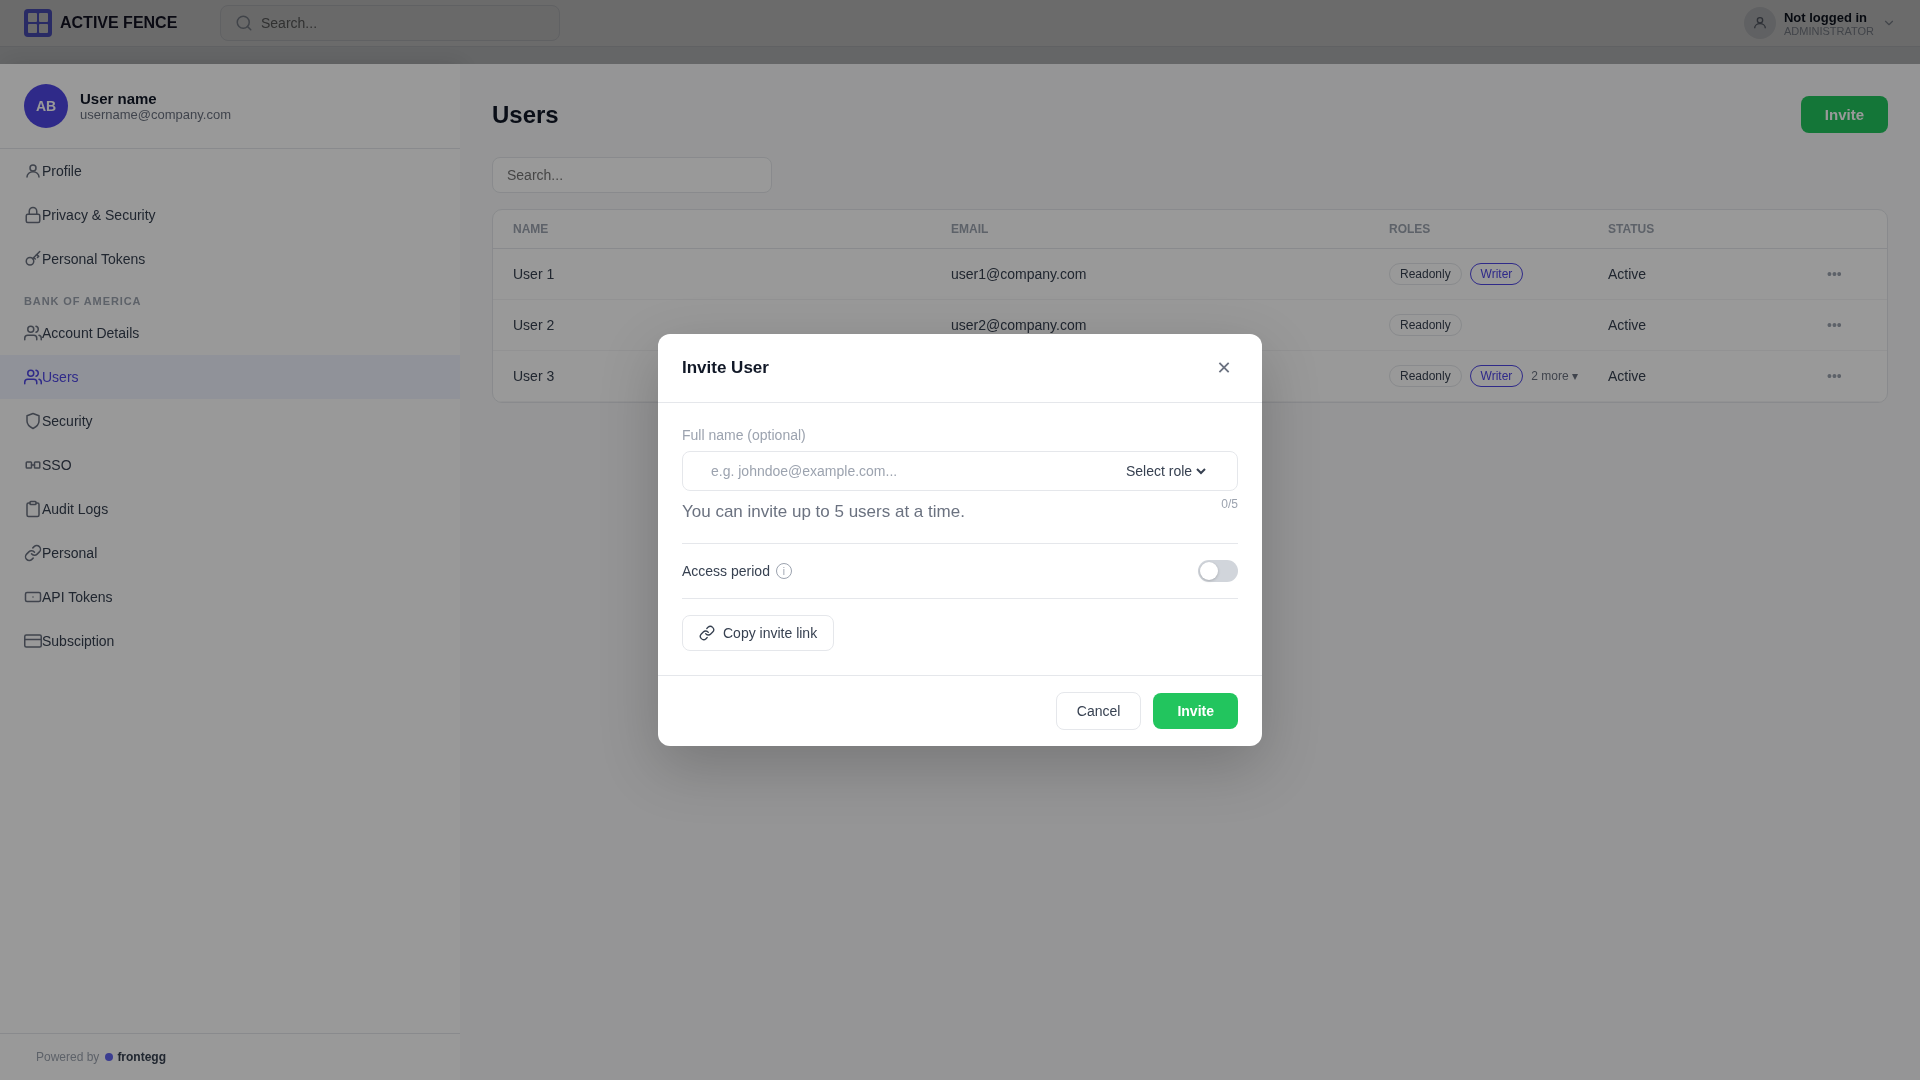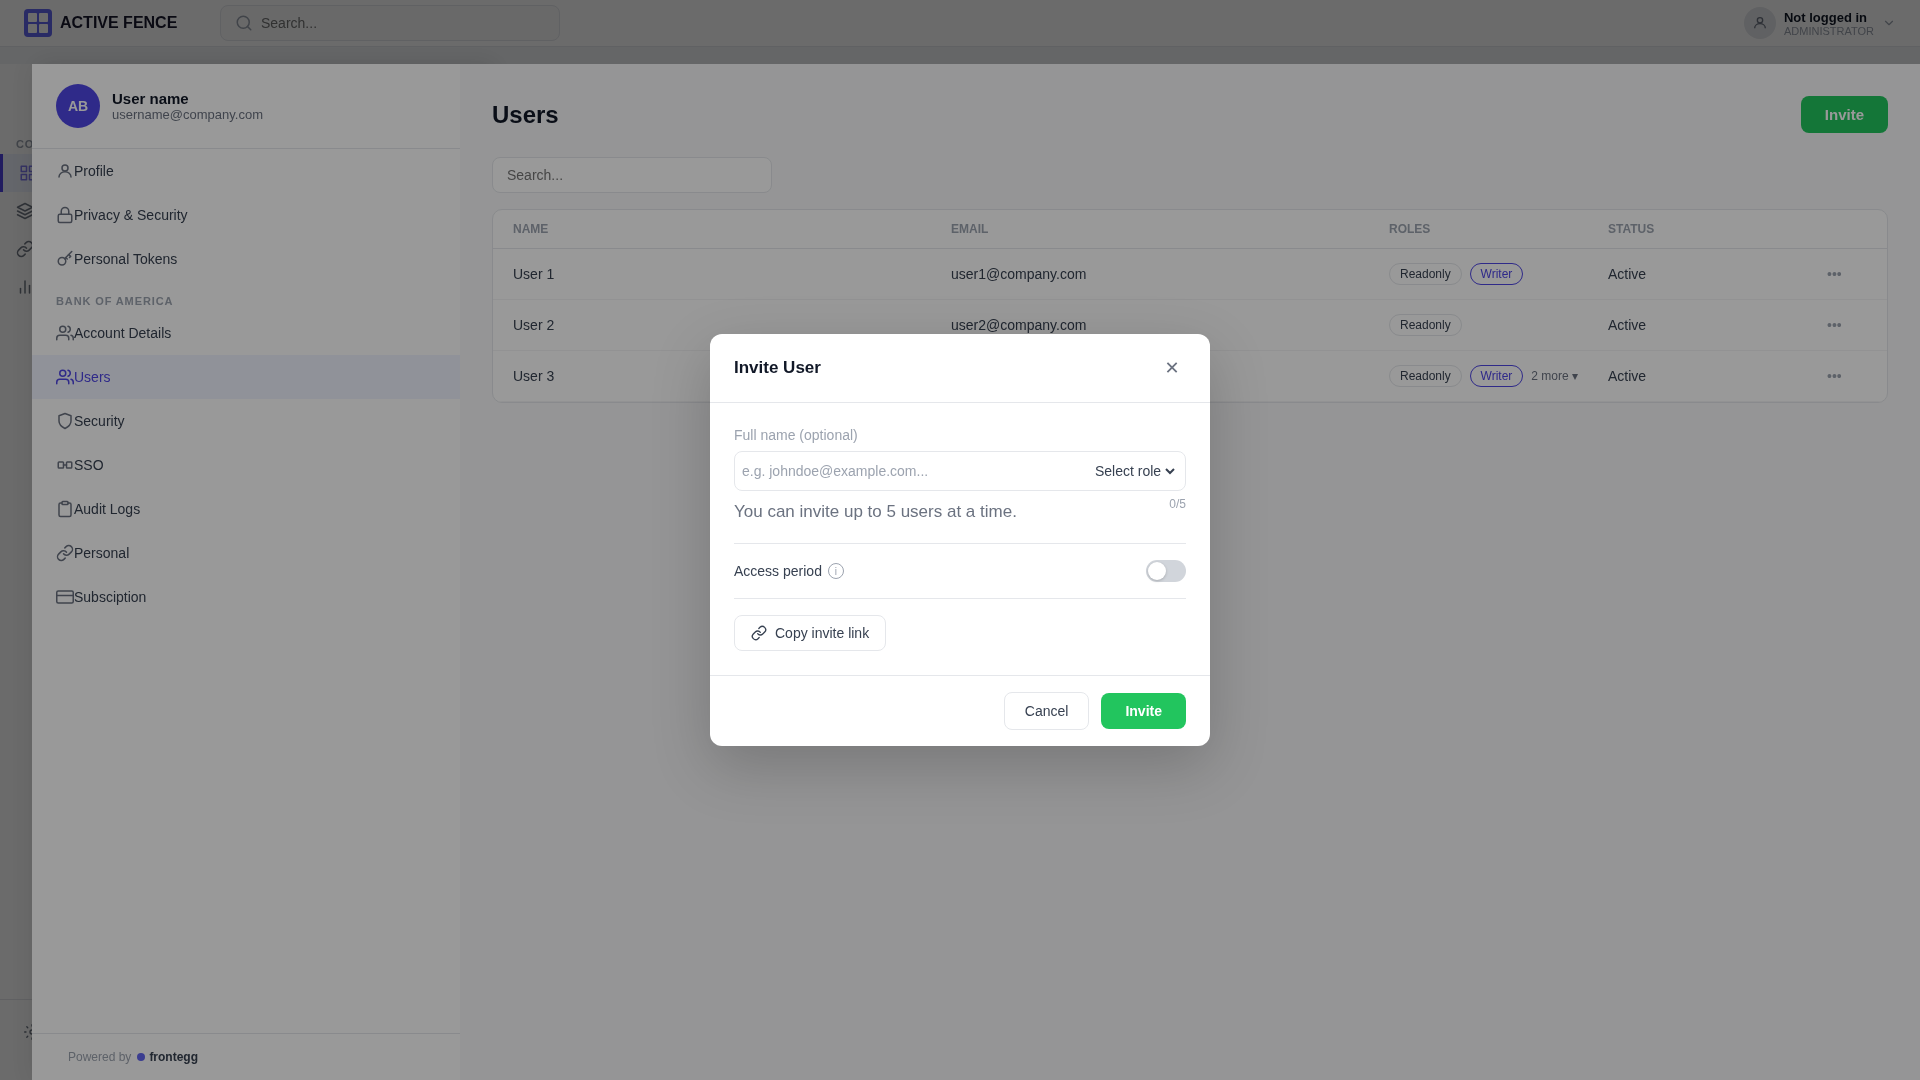--- a/index.html
+++ b/index.html
@@ -46,21 +46,21 @@
     .stat-value { font-size: 28px; font-weight: 700; color: #111827; }
     .stat-sub { font-size: 12px; color: #6b7280; margin-top: 4px; }
 
     
     .overlay { position: fixed; top: 0; left: 0; right: 0; bottom: 0; background: rgba(0,0,0,0.3); z-index: 100; }
 
     
     .dropdown-panel {
       position: fixed; top: 64px; left: 0; width: 460px; height: calc(100vh - 64px);
       background: #fff; z-index: 200; box-shadow: 4px 0 24px rgba(0,0,0,0.12);
-      display: flex; flex-direction: column; margin-left: 32px;
+      display: flex; flex-direction: column;
     }
     .dropdown-user-header { display: flex; align-items: center; gap: 12px; padding: 20px 24px; border-bottom: 1px solid #e5e7eb; }
     .user-avatar-large { width: 44px; height: 44px; border-radius: 50%; background: #4f46e5; display: flex; align-items: center; justify-content: center; color: #fff; font-size: 14px; font-weight: 600; }
     .user-info-name { font-size: 15px; font-weight: 600; color: #111827; }
     .user-info-email { font-size: 13px; color: #6b7280; }
     .dropdown-nav-item { display: flex; align-items: center; padding: 13px 24px; font-size: 14px; color: #374151; cursor: pointer; }
     .dropdown-nav-item.active-nav { background: #f0f4ff; color: #4f46e5; }
     .dropdown-section { font-size: 11px; color: #9ca3af; font-weight: 600; text-transform: uppercase; padding: 14px 24px 4px; letter-spacing: 0.08em; }
     .dropdown-icon { width: 18px; height: 18px; color: #6b7280; }
     .dropdown-bottom { margin-top: auto; padding: 16px 36px; border-top: 1px solid #e5e7eb; }
@@ -85,30 +85,30 @@
     .role-badge.writer { border-color: #4f46e5; color: #4f46e5; }
     .more-roles { color: #6b7280; font-size: 12px; }
 
     
     .modal-backdrop {
       position: fixed; top: 0; left: 0; right: 0; bottom: 0;
       background: rgba(0,0,0,0.4); z-index: 400;
       display: flex; align-items: center; justify-content: center;
     }
     .modal {
-      background: #fff; border-radius: 12px; width: 500px;
+      background: #fff; border-radius: 12px; width: 604px;
       box-shadow: 0 20px 60px rgba(0,0,0,0.2); overflow: hidden;
     }
     .modal-header { display: flex; align-items: center; justify-content: space-between; padding: 20px 24px; border-bottom: 1px solid #e5e7eb; }
     .modal-title { font-size: 17px; font-weight: 600; color: #111827; }
     .modal-close { width: 28px; height: 28px; background: none; border: none; cursor: pointer; color: #6b7280; font-size: 18px; display: flex; align-items: center; justify-content: center; border-radius: 4px; }
     .modal-body { padding: 24px; }
     .form-label { font-size: 14px; color: #374151; font-weight: 500; margin-bottom: 8px; }
     .form-label span { color: #9ca3af; font-weight: 400; }
-    .email-input-row { display: flex; align-items: center; border: 1px solid #e5e7eb; border-radius: 8px; padding: 0 7px; background: #fff; margin-bottom: 6px; }
+    .email-input-row { display: flex; align-items: center; border: 1px solid #e5e7eb; border-radius: 8px; padding: 0 28px; background: #fff; margin-bottom: 6px; }
     .email-input { flex: 1; border: none; outline: none; font-size: 14px; padding: 11px 0; color: #374151; }
     .email-input::placeholder { color: #9ca3af; }
     .select-role { border: none; outline: none; font-size: 14px; color: #374151; background: transparent; cursor: pointer; }
     .invite-count { font-size: 12px; color: #9ca3af; text-align: right; margin-bottom: 16px; }
     .divider { height: 1px; background: #e5e7eb; margin: 16px 0; }
     .access-period-row { display: flex; align-items: center; justify-content: space-between; margin-bottom: 16px; }
     .access-period-label { display: flex; align-items: center; gap: 6px; font-size: 14px; color: #374151; font-weight: 500; }
     .info-icon { width: 16px; height: 16px; border-radius: 50%; border: 1px solid #9ca3af; display: inline-flex; align-items: center; justify-content: center; font-size: 10px; color: #9ca3af; cursor: help; }
     .toggle { width: 40px; height: 22px; background: #d1d5db; border-radius: 11px; position: relative; cursor: pointer; }
     .toggle-knob { width: 18px; height: 18px; background: #fff; border-radius: 50%; position: absolute; top: 2px; left: 2px; box-shadow: 0 1px 3px rgba(0,0,0,0.2); transition: left 0.2s; }
@@ -328,20 +328,27 @@
   </div>
   <div class="dropdown-nav-item">
     <svg class="icon-svg dropdown-icon" viewBox="0 0 24 24">
         <path d="M10 13a5 5 0 0 0 7.54.54l3-3a5 5 0 0 0-7.07-7.07l-1.72 1.71"></path>
         <path d="M14 11a5 5 0 0 0-7.54-.54l-3 3a5 5 0 0 0 7.07 7.07l1.71-1.71"></path>
       </svg>
     <span>Personal</span>
   </div>
   <div class="dropdown-nav-item">
     <svg class="icon-svg dropdown-icon" viewBox="0 0 24 24">
+        <rect x="2" y="6" width="20" height="12" rx="2"></rect>
+        <path d="M12 12h.01"></path>
+      </svg>
+    <span>API Tokens</span>
+  </div>
+  <div class="dropdown-nav-item">
+    <svg class="icon-svg dropdown-icon" viewBox="0 0 24 24">
         <rect x="1" y="4" width="22" height="16" rx="2"></rect>
         <path d="M1 10h22"></path>
       </svg>
     <span>Subsciption</span>
   </div>
 
   <div class="dropdown-bottom">
     <div class="powered-by">
       <span>Powered by</span>
       <div class="frontegg-logo">

